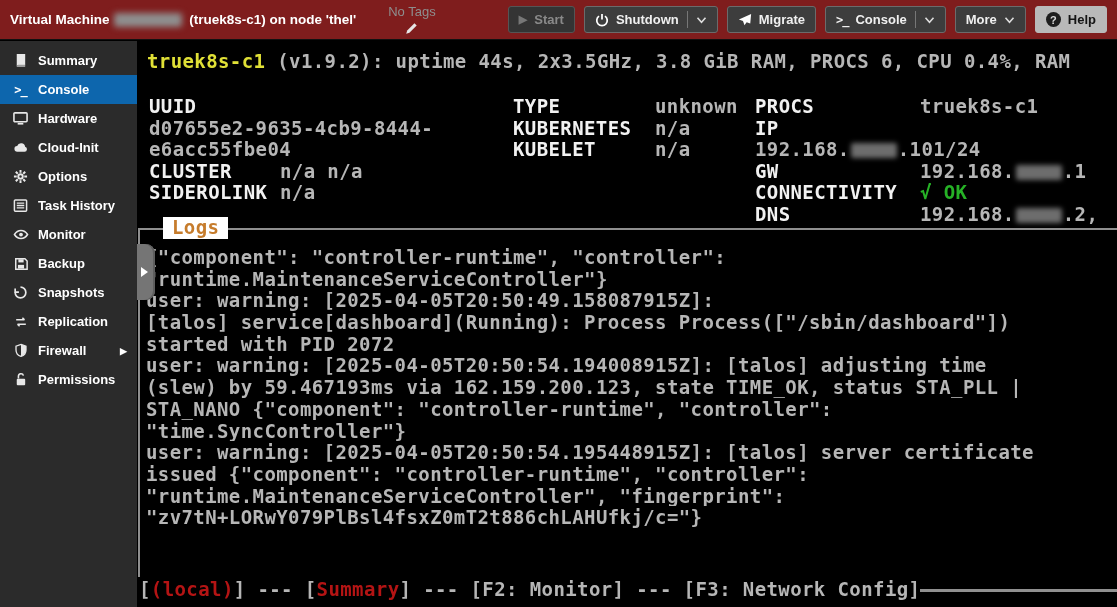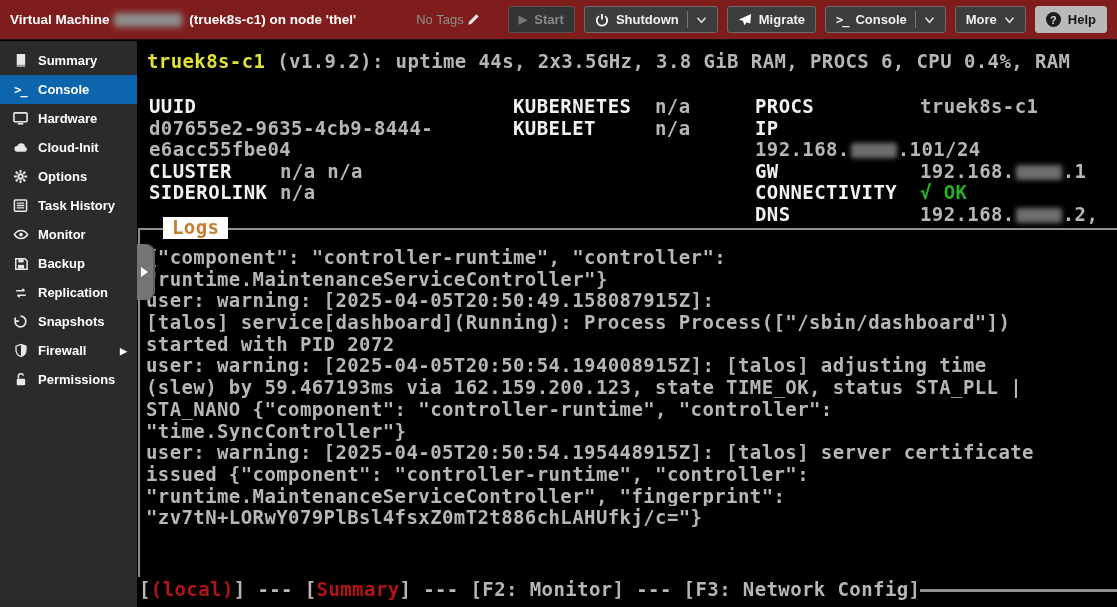--- a/index.html
+++ b/index.html
@@ -2,21 +2,21 @@
 <html><head>
 <meta charset="utf-8">
 <style>
   * { margin:0; padding:0; box-sizing:border-box; }
   html,body { width:1117px; height:607px; overflow:hidden; background:#000; font-family:"Liberation Sans",sans-serif; }
 
   
   .topbar { position:absolute; left:0; top:0; width:1117px; height:40px; background:#7f1d1d; border-bottom:1px solid #111; display:flex; align-items:center; padding:0 10px; z-index:5; }
   .vm-title { color:#fff; font-size:13.5px; font-weight:bold; white-space:pre; display:flex; align-items:center; }
   .redact-id { display:inline-block; width:68px; height:14px; background:#8f8f8f; border-radius:2px; filter:blur(3px); margin:0 4px; }
-  .tags { margin-left:60px; color:#8e8e8e; font-size:13px; display:flex; align-items:center; gap:3px; cursor:pointer; }
+  .tags { margin-left:32px; color:#8e8e8e; font-size:13px; display:flex; align-items:center; gap:3px; cursor:pointer;flex-direction:column; }
   .tags svg { display:block; }
   .toolbar-btns { margin-left:auto; display:flex; align-items:center; gap:9px; }
   .btn { display:flex; align-items:center; gap:7px; height:27px; padding:0 10px; background:#3d3d3d; border:1px solid #6b6b6b; border-radius:3px; color:#f0f0f0; font-size:13px; font-weight:bold; cursor:pointer; white-space:nowrap; }
   .btn.disabled { color:#8a8a8a; border-color:#555; background:#343434; }
   .btn.disabled svg path, .btn.disabled .play { color:#777; fill:#777; stroke:#777; }
   .btn .sep { width:1px; height:17px; background:#777; margin:0 1px; }
   .btn-help { background:#b9b9b9; border-color:#b9b9b9; color:#141414; }
   .qcircle { width:15px; height:15px; border-radius:50%; background:#1d1d1d; color:#d8d8d8; font-size:11px; font-weight:bold; display:flex; align-items:center; justify-content:center; }
   .play { font-size:11px; }
   .term-glyph { font-family:"DejaVu Sans Mono",monospace; font-weight:bold; font-size:12px; letter-spacing:-1px; }
@@ -184,34 +184,34 @@
         <svg width="14" height="14" viewBox="0 0 16 16">
           <path d="M2 2h10.5L15 4.5V14H2z" fill="none" stroke="#e8e8e8" stroke-width="1.7"></path>
           <rect x="5" y="2.6" width="6" height="3.6" fill="#e8e8e8"></rect>
           <rect x="4.5" y="9" width="7" height="4.2" fill="#e8e8e8"></rect>
         </svg>
       </span>
     <span>Backup</span>
   </div>
   <div class="side-item">
     <span class="ic">
+        <svg width="15" height="15" viewBox="0 0 16 16">
+          <path d="M8 2.3A5.7 5.7 0 1 1 2.3 8" fill="none" stroke="#e8e8e8" stroke-width="1.8"></path>
+          <path d="M2.3 3.6v4h4" fill="none" stroke="#e8e8e8" stroke-width="1.8"></path>
+        </svg>
+      </span>
+    <span>Snapshots</span>
+  </div>
+  <div class="side-item">
+    <span class="ic">
         <svg width="16" height="14" viewBox="0 0 16 16">
           <path d="M2.5 5.5h9.5M12 5.5L9.6 3.1M13.5 10.5H4M4 10.5l2.4 2.4" stroke="#e8e8e8" stroke-width="1.8" fill="none"></path>
         </svg>
       </span>
     <span>Replication</span>
-  </div>
-  <div class="side-item">
-    <span class="ic">
-        <svg width="15" height="15" viewBox="0 0 16 16">
-          <path d="M8 2.3A5.7 5.7 0 1 1 2.3 8" fill="none" stroke="#e8e8e8" stroke-width="1.8"></path>
-          <path d="M2.3 3.6v4h4" fill="none" stroke="#e8e8e8" stroke-width="1.8"></path>
-        </svg>
-      </span>
-    <span>Snapshots</span>
   </div>
   <div class="side-item">
     <span class="ic">
         <svg width="14" height="15" viewBox="0 0 16 16">
           <path d="M8 1l5.7 2v4.3c0 3.6-2.4 6.3-5.7 7.4-3.3-1.1-5.7-3.8-5.7-7.4V3z" fill="none" stroke="#e8e8e8" stroke-width="1.5"></path>
           <path d="M8 1l5.7 2v4.3c0 3.6-2.4 6.3-5.7 7.4z" fill="#e8e8e8"></path>
         </svg>
       </span>
     <span>Firewall</span>
     <span class="side-caret">▶</span>
@@ -233,20 +233,21 @@
 
   <div class="info-col col1">
     <div class="row"><span class="lbl">UUID</span></div>
     <div class="row"><span>d07655e2-9635-4cb9-8444-</span></div>
     <div class="row"><span>e6acc55fbe04</span></div>
     <div class="row"><span class="lbl">CLUSTER</span><span>n/a n/a</span></div>
     <div class="row"><span class="lbl">SIDEROLINK</span><span>n/a</span></div>
   </div>
 
   <div class="info-col col2">
+    <div class="row"><span class="lbl">TYPE</span><span>unknown</span></div>
     <div class="row"><span class="lbl">KUBERNETES</span><span>n/a</span></div>
     <div class="row"><span class="lbl">KUBELET</span><span>n/a</span></div>
   </div>
 
   <div class="info-col col3">
     <div class="row"><span class="lbl">PROCS</span><span>truek8s-c1</span></div>
     <div class="row"><span class="lbl">IP</span></div>
     <div class="row"><span><span>192.168.</span><span class="redact"></span><span>.101/24</span></span></div>
     <div class="row"><span class="lbl">GW</span><span><span>192.168.</span><span class="redact"></span><span>.1</span></span></div>
     <div class="row"><span class="lbl">CONNECTIVITY</span><span class="t-green">√ OK</span></div>

